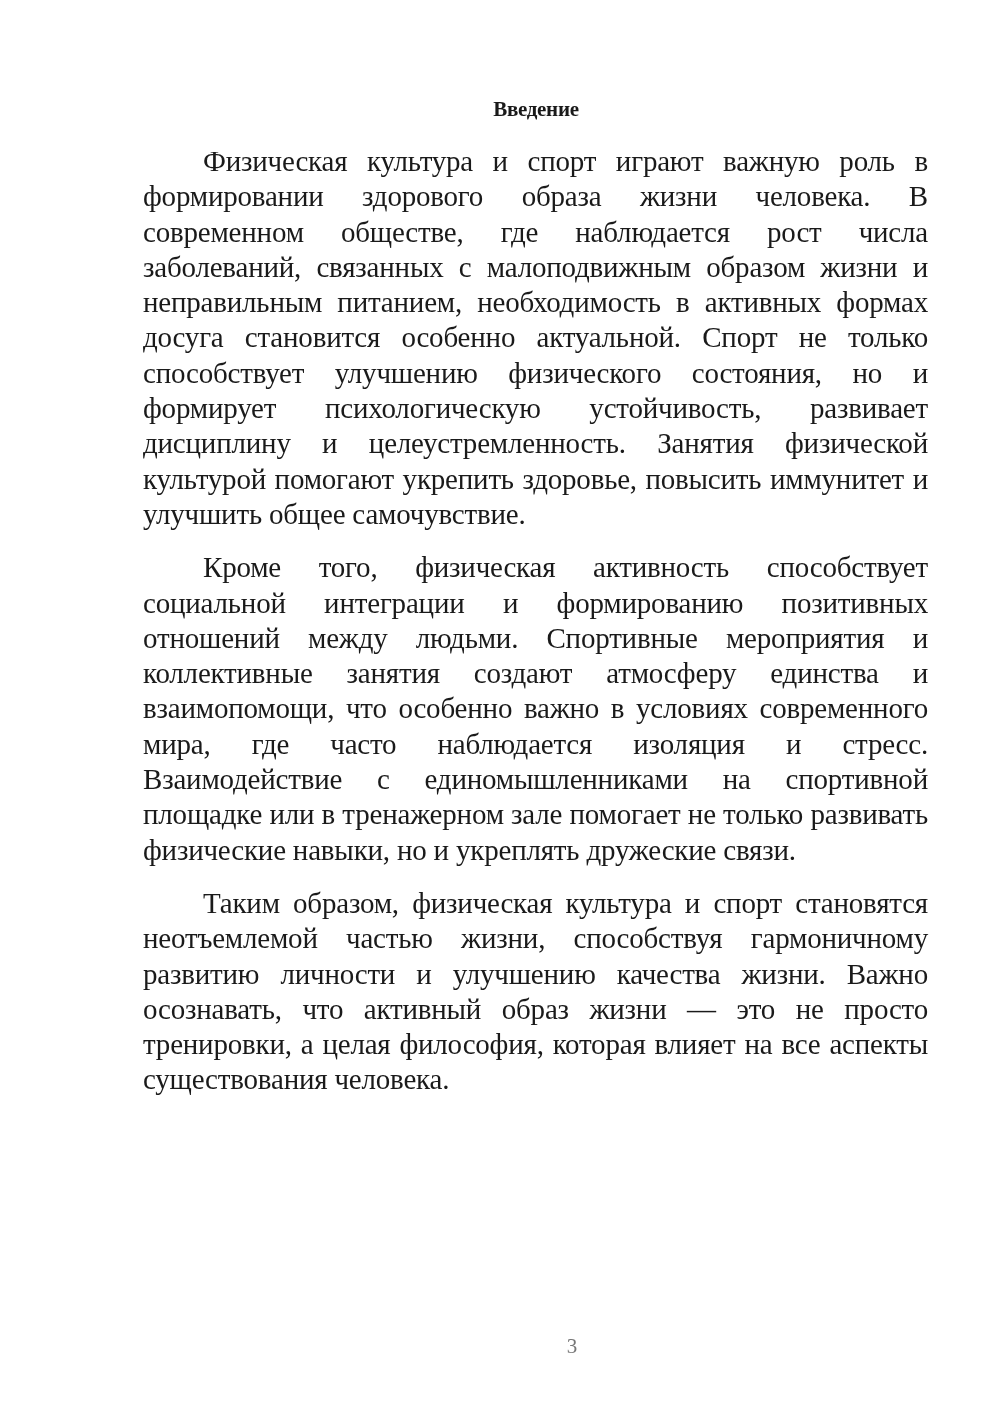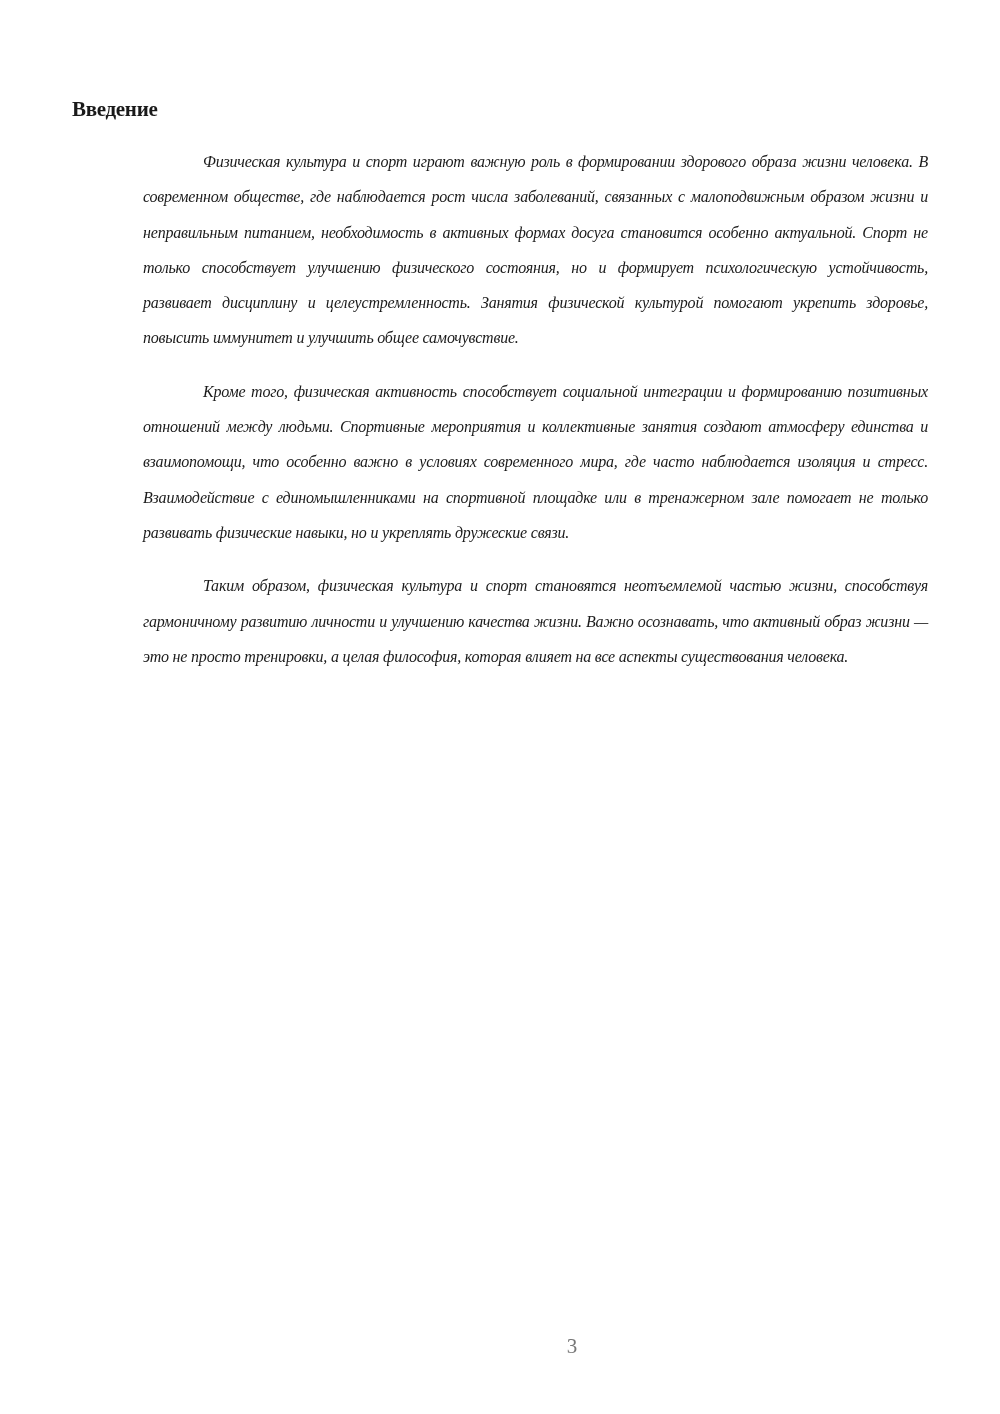--- a/index.html
+++ b/index.html
@@ -4,26 +4,26 @@
 <style>
   html, body { margin: 0; padding: 0; background: #ffffff; }
   body { width: 1000px; height: 1414px; position: relative; overflow: hidden; }
   .page {
     position: absolute; left: 0; top: 0; width: 1000px; height: 1414px;
     background: #ffffff; color: #1a1a1a;
     font-family: "Liberation Serif", "DejaVu Serif", serif;
   }
   .title {
     position: absolute; left: 0; right: 0; top: 97px;
-    font-weight: bold; font-size: 21px; letter-spacing: -0.3px;
+    text-align: center; font-weight: bold; font-size: 21px; letter-spacing: -0.3px;
     margin-left: 72px;
   }
   .content {
     position: absolute; left: 143px; top: 144px; width: 785px;
-    font-size: 16px; line-height: 35.3px; letter-spacing: -0.2px; font-style: italic;
+    font-size: 29px; line-height: 35.3px; letter-spacing: -0.2px;
   }
   .para {
     margin: 0 0 18px 0; text-align: justify; text-indent: 60px;
   }
   .pagenum {
     position: absolute; top: 1334px; left: 0; width: 1000px;
     margin-left: 72px;
     text-align: center; font-size: 21px; color: #777;
   }
 </style>

